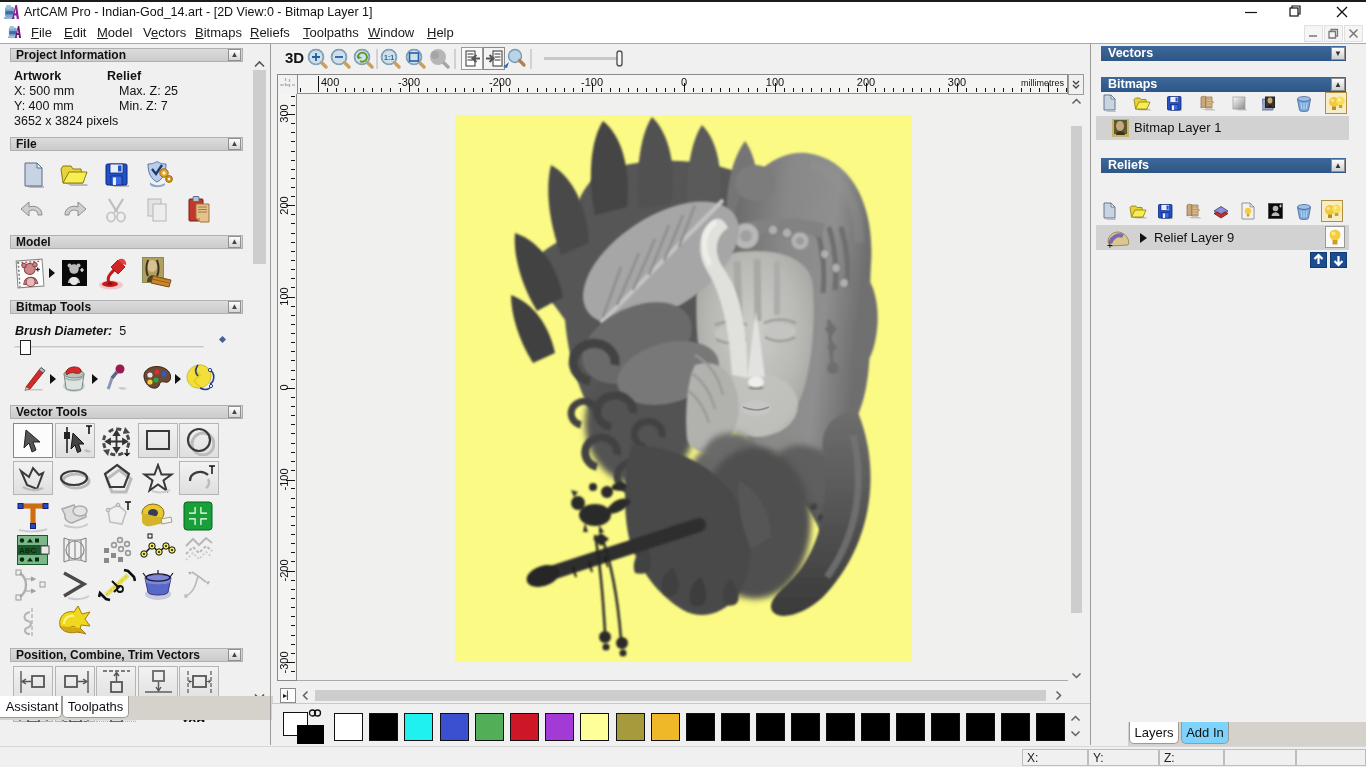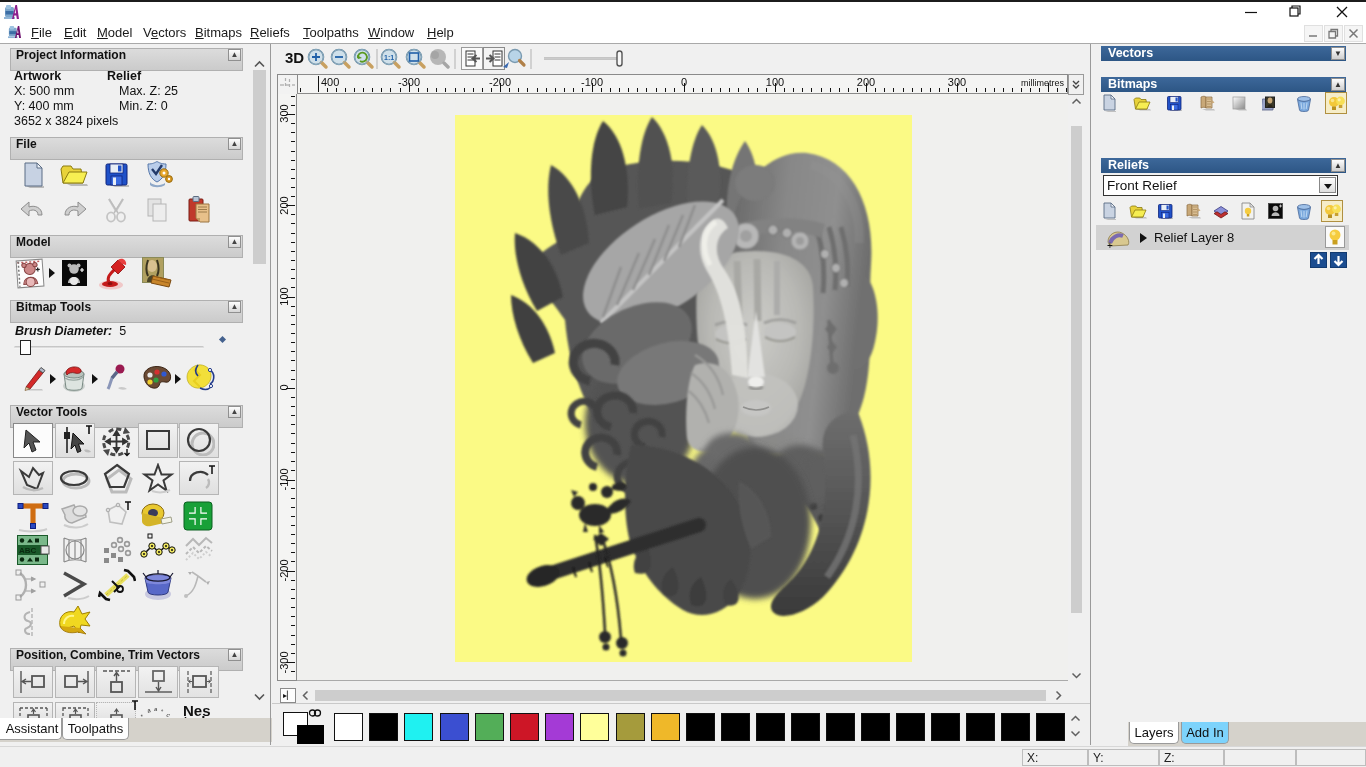--- a/index.html
+++ b/index.html
@@ -7,21 +7,21 @@
 *{box-sizing:border-box}
 .abs{position:absolute}
 
 #topline{left:0;top:0;width:1366px;height:2px;background:#1c1c1c}
 #titlebar{left:0;top:2px;width:1366px;height:20px;background:#fff;color:#101010;font-size:12.5px}
 #menubar{left:0;top:22px;width:1366px;height:21px;background:#fff;font-size:13px;color:#1a1a1a}
 #menuline{left:0;top:43px;width:1366px;height:1px;background:#a9a9a9}
 .mi{position:absolute;top:3px}
 
 #lpanel{left:0;top:44px;width:271px;height:678px;background:#f0f0f0;overflow:hidden}
-.hdr{position:absolute;left:10px;width:233px;height:23px;background:linear-gradient(#dcdcdc,#cbcbcb);border:1px solid #b0b0b0;font-size:12px;font-weight:bold;color:#111;line-height:13px;padding-left:5px}
+.hdr{position:absolute;left:10px;width:233px;height:14px;background:linear-gradient(#dcdcdc,#cbcbcb);border:1px solid #b0b0b0;font-size:12px;font-weight:bold;color:#111;line-height:13px;padding-left:5px}
 .hdrbtn{position:absolute;right:1px;top:0px;width:13px;height:12px;background:linear-gradient(#fdfdfd,#d6d6d6);border:1px solid #909090;font-size:8px;line-height:10px;text-align:center;color:#444}
 .txt{position:absolute;font-size:12.5px;color:#111;white-space:nowrap}
 .bold{font-weight:bold}
 .vbtn{position:absolute;width:40px;height:35px;background:linear-gradient(#f2f2f2,#dfdfdf);border:1px solid #b5b5b5}
 .pbtn{position:absolute;width:40px;height:32px;background:linear-gradient(#f2f2f2,#e2e2e2);border:1px solid #b5b5b5}
 
 .sbv{position:absolute;background:#f0f0f0}
 .sbthumb{position:absolute;background:#cdcdcd}
 
 #cborder{left:270px;top:44px;width:1px;height:701px;background:#9a9a9a}
@@ -50,20 +50,21 @@
 <div class="abs" id="topline"></div>
 <div class="abs" id="titlebar">
   <svg class="abs" style="left:4px;top:2px" width="15" height="16" viewBox="0 0 15 16">
     <rect x="1" y="3" width="9" height="10" rx="1.5" fill="#7da7cc"></rect>
     <rect x="2" y="1" width="5" height="4" rx="1" fill="#9cc2e0"></rect>
     <rect x="1.5" y="7" width="8" height="3.5" fill="#3c6ea5"></rect>
     <rect x="0" y="13" width="11" height="2" fill="#8fb4d6"></rect>
     <path d="M8 15 L11.4 1 L13 1 L15 15 L12.8 15 L12.3 11.5 L10.3 11.5 L9.9 15 Z" fill="#8d1f8d"></path>
     <path d="M10.7 9.3 L12 9.3 L11.4 4.6 Z" fill="#fff"></path>
   </svg>
+  <span class="abs" style="left:24px;top:3px">ArtCAM Pro - Indian-God_14.art - [2D View:0 - Bitmap Layer 1]</span>
   <svg class="abs" style="left:1243px;top:0" width="110" height="20" viewBox="0 0 110 20">
     <path d="M2 10.5 H14" stroke="#111" stroke-width="1.2" fill="none"></path>
     <rect x="47" y="6" width="8" height="8" fill="none" stroke="#111" stroke-width="1.2"></rect>
     <path d="M49 6 V4 H57 V12 H55" fill="none" stroke="#111" stroke-width="1.2"></path>
     <path d="M94 5 L104 15 M104 5 L94 15" stroke="#111" stroke-width="1.3" fill="none"></path>
   </svg>
 </div>
 <div class="abs" id="menubar">
   <svg class="abs" style="left:8px;top:3px" width="13" height="14" viewBox="0 0 15 16">
     <rect x="1" y="3" width="9" height="10" rx="1.5" fill="#7da7cc"></rect>
@@ -93,21 +94,21 @@
 </div>
 <div class="abs" id="menuline"></div>
 <div class="abs" id="lpanel">
 
   <div class="hdr" style="top:4px">Project Information<span class="hdrbtn">▲</span></div>
   <div class="txt bold" style="left:14px;top:25px">Artwork</div>
   <div class="txt bold" style="left:107px;top:25px">Relief</div>
   <div class="txt" style="left:14px;top:40px">X: 500 mm</div>
   <div class="txt" style="left:119px;top:40px">Max. Z: 25</div>
   <div class="txt" style="left:14px;top:55px">Y: 400 mm</div>
-  <div class="txt" style="left:119px;top:55px">Min. Z: 0</div>
+  <div class="txt" style="left:119px;top:55px">Min. Z: 7</div>
   <div class="txt" style="left:14px;top:70px">3652 x 3824 pixels</div>
 
   <div class="hdr" style="top:93px">File<span class="hdrbtn">▲</span></div>
   <div id="fileicons">
     <svg class="abs" style="left:20px;top:117px" width="28" height="28" viewBox="0 0 28 28">
       <path d="M6 25 L24 25 L24 27 L10 27 Z" fill="#bbb"></path>
       <path d="M5 2 H17 L22 7 V25 H5 Z" fill="#c7d2e3" stroke="#5a6c85" stroke-width="1"></path>
       <path d="M17 2 L17 7 H22 Z" fill="#eef2f8" stroke="#5a6c85" stroke-width="1"></path>
     </svg>
     <svg class="abs" style="left:59px;top:117px" width="30" height="28" viewBox="0 0 30 28">
@@ -524,21 +525,21 @@
 
   <div class="sbv" style="left:251px;top:0;width:17px;height:678px"></div>
   <svg class="abs" style="left:253px;top:16px" width="13" height="8" viewBox="0 0 13 8">
       <path d="M2 6.5 L6.5 2 L11 6.5" fill="none" stroke="#555" stroke-width="1.6"></path>
     </svg>
   <div class="sbthumb" style="left:253px;top:26px;width:13px;height:194px"></div>
   <svg class="abs" style="left:253px;top:649px" width="13" height="8" viewBox="0 0 13 8">
       <path d="M2 1.5 L6.5 6 L11 1.5" fill="none" stroke="#555" stroke-width="1.6"></path>
     </svg>
 </div>
-<div class="abs tabbar" style="left:0;top:718px;width:273px;height:24px">
+<div class="abs tabbar" style="left:0;top:696px;width:273px;height:24px">
   <div class="tab" style="left:-4px;top:0;width:66px;height:22px;line-height:21px;text-align:center;padding-left:6px">Assistant</div>
   <div class="tab" style="left:62px;top:0;width:67px;height:22px;line-height:21px;background:#fdfdfd">Toolpaths</div>
 </div>
 <div class="abs" id="cborder"></div>
 <div class="abs" id="rborder"></div>
 <div class="abs" id="toolbar">
   <span class="abs" style="left:13px;top:5px;font-size:15px;font-weight:bold;color:#111">3D</span>
   <svg class="abs" style="left:30px;top:2px" width="360" height="26" viewBox="0 0 360 26">
     <defs>
       <g id="mag">
@@ -1024,36 +1025,39 @@
         <use href="#iframe"></use>
       </svg>
     <svg class="abs" style="left:204px;top:159px" width="18" height="17" viewBox="0 0 18 17">
         <use href="#itrash"></use>
       </svg>
     <div class="abs" style="left:230px;top:156px;width:22px;height:22px;border:1px solid #b09040;background:#f6edc8"></div>
     <svg class="abs" style="left:233px;top:159px" width="17" height="16" viewBox="0 0 17 16">
         <use href="#ibulbs"></use>
       </svg>
   </div>
+  <div class="lrow" style="top:72px">
+    <svg class="abs" style="left:16px;top:3px" width="17" height="18" viewBox="0 0 17 18">
+        <rect width="17" height="18" fill="#c8b468"></rect>
+        <rect x="2" y="1" width="13" height="14" fill="#5a5a34"></rect>
+        <ellipse cx="8" cy="7" rx="4" ry="5" fill="#caa877"></ellipse>
+        <path d="M4 16 C4 11 13 11 13 16 Z" fill="#3a3220"></path>
+      </svg>
+    <span class="abs" style="left:38px;top:4px">Bitmap Layer 1</span>
+  </div>
   <div class="bhdr" style="top:114px">Reliefs<span class="bbtn">▲</span></div>
-  <div class="abs" style="left:12px;top:131px;width:235px;height:21px;background:#fff;border:1.5px solid #333">
-    <span class="abs" style="left:3px;top:2px;font-size:13.5px;color:#111">Front Relief</span>
-    <div class="abs" style="right:1px;top:1px;width:17px;height:16px;background:linear-gradient(#fcfcfc,#dedede);border:1px solid #888">
-      <div class="abs" style="left:3.5px;top:5.5px;width:0;height:0;border-top:5px solid #111;border-left:4.5px solid transparent;border-right:4.5px solid transparent"></div>
-    </div>
-  </div>
   <div id="rltb"></div>
   <div class="lrow" style="top:181px;height:25px">
     <svg class="abs" style="left:10px;top:1px" width="26" height="24" viewBox="0 0 26 24">
       <path d="M2 16 C2 8 10 4 16 7 C22 10 24 16 22 19 L4 20 Z" fill="#d8c890" stroke="#8a7a4a" stroke-width=".8"></path>
       <path d="M4 17 C6 11 12 8 17 10" stroke="#7a6ab0" stroke-width="4" fill="none"></path>
       <text x="1" y="23" font-size="10" fill="#111">+</text>
     </svg>
     <div class="abs" style="left:44px;top:8px;width:0;height:0;border-left:7px solid #111;border-top:5px solid transparent;border-bottom:5px solid transparent"></div>
-    <span class="abs" style="left:58px;top:5px">Relief Layer 8</span>
+    <span class="abs" style="left:58px;top:5px">Relief Layer 9</span>
     <div class="abs" style="left:229px;top:1px;width:20px;height:22px;background:#fafafa;border:1px solid #999">
       <svg width="18" height="20" viewBox="0 0 18 20">
           <circle cx="9" cy="8" r="5.5" fill="#f5cc40"></circle>
           <circle cx="7.5" cy="6.5" r="2" fill="#fbe88a"></circle>
           <rect x="6.5" y="13" width="5" height="4.5" fill="#caa020"></rect>
         </svg>
     </div>
   </div>
   <div class="abs" style="left:219px;top:208px;width:17px;height:16px;background:#1c4d90;border:1px solid #123a70">
     <svg width="15" height="14" viewBox="0 0 15 14">

